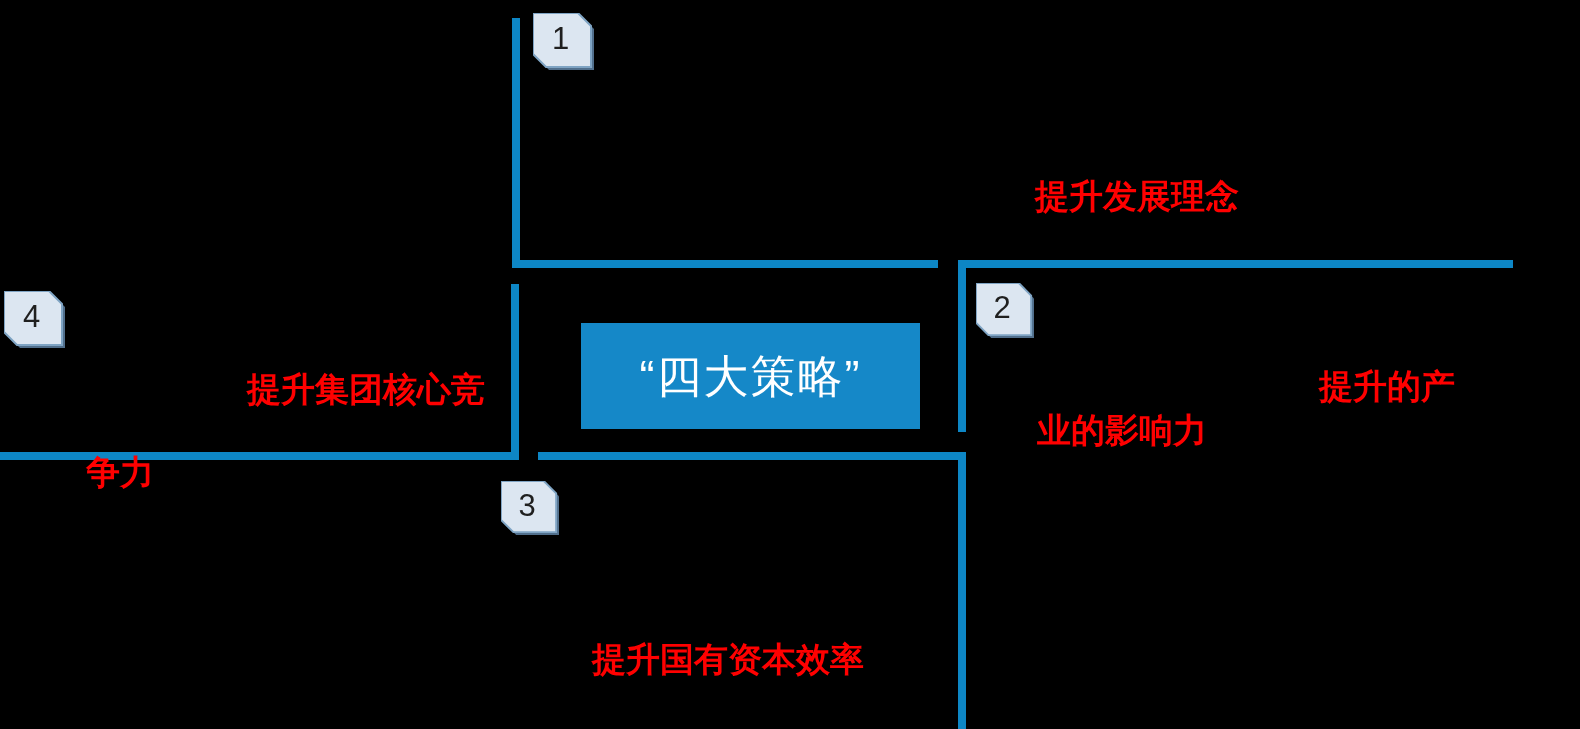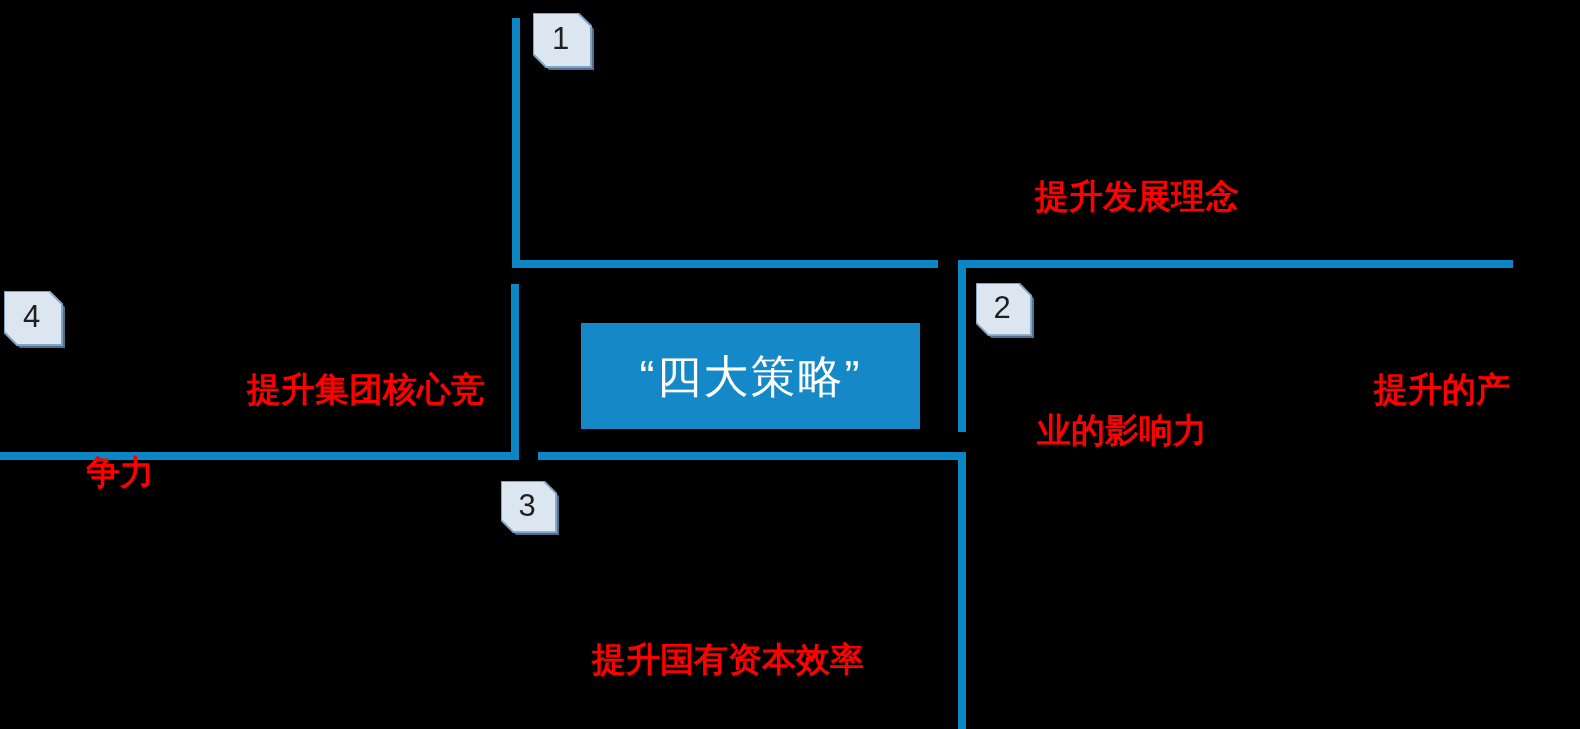--- a/index.html
+++ b/index.html
@@ -51,21 +51,21 @@
   .l1v{left:512px;top:18px;width:8px;height:250px;}
   .l1h{left:512px;top:260px;width:426px;height:8px;}
   .l2h{left:958px;top:260px;width:555px;height:8px;}
   .l2v{left:958px;top:260px;width:8px;height:172px;}
   .l3h{left:538px;top:452px;width:428px;height:8px;}
   .l3v{left:958px;top:452px;width:8px;height:277px;}
   .l4v{left:511px;top:284px;width:8px;height:176px;}
   .l4h{left:0px;top:452px;width:519px;height:8px;}
   
   .r1{left:1035px;top:179px;}
-  .r2a{left:1374px;top:372px;}
+  .r2a{left:1319px;top:372px;font-family:Liberation Mono, monospace;}
   .r2b{left:1037px;top:413px;}
   .r3{left:592px;top:642px;}
   .r4a{left:247px;top:372px;}
   .r4b{left:86px;top:415px;margin-top:40px;}
 </style>
 </head>
 <body>
 
 <div class="canvas">
 

